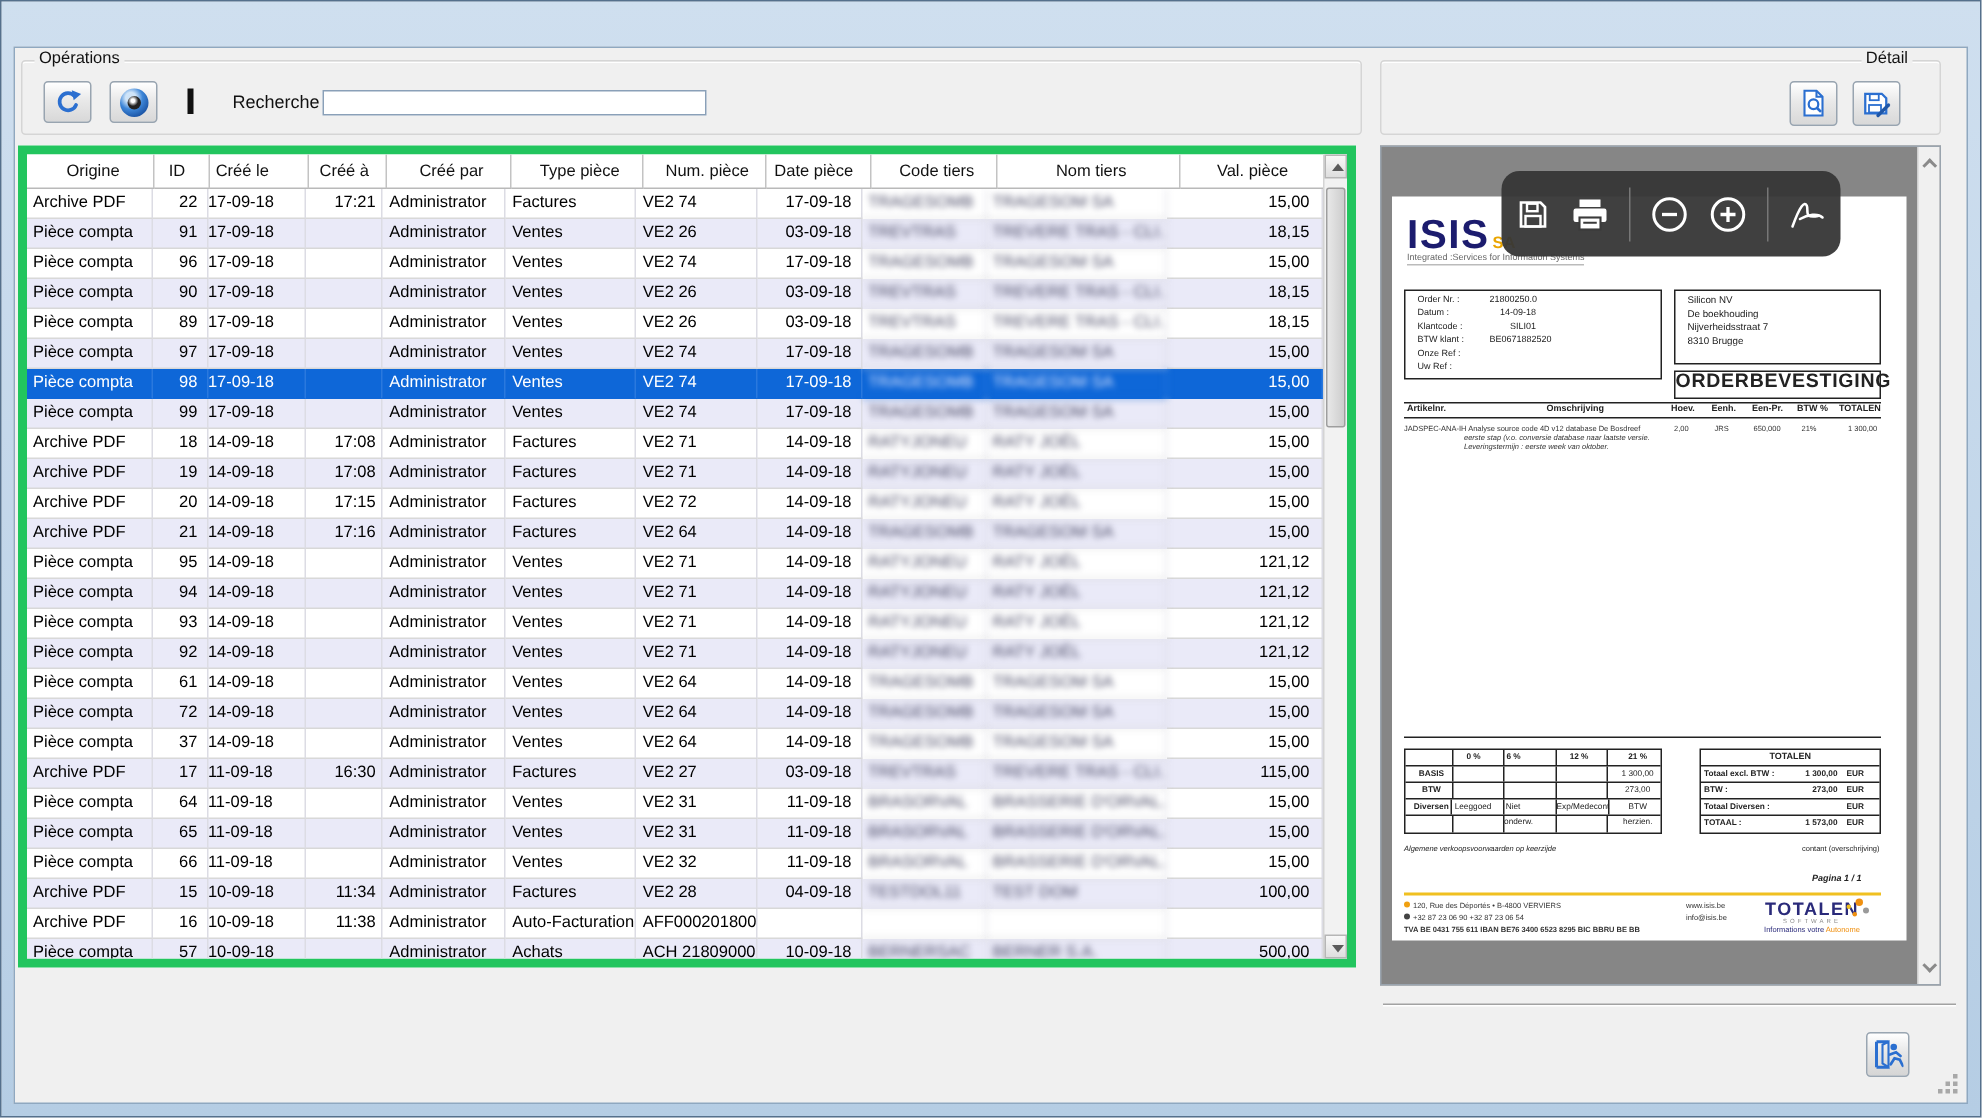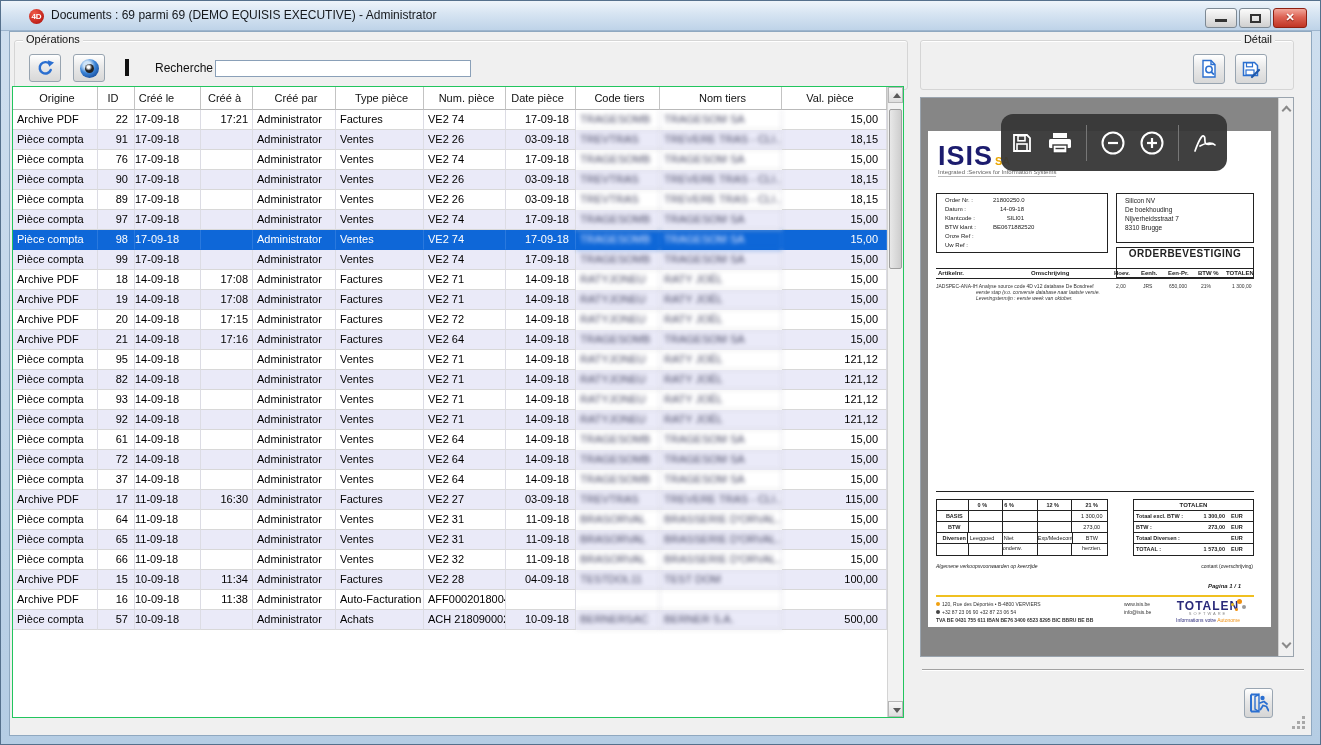--- a/index.html
+++ b/index.html
@@ -40,22 +40,22 @@
 
   .toolbtn { position:absolute; width:32px; height:28px; border:1px solid #98a4b0; border-radius:3px;
     background:linear-gradient(#ffffff,#e9e9e9 45%,#d8d8d8);
     display:flex; align-items:center; justify-content:center; }
   .sep-bar { position:absolute; width:4px; height:17px; background:#111; }
   .lbl { position:absolute; font-size:12px; color:#111; }
   .search-input { position:absolute; width:256px; height:17px; border:1px solid #8aa0b8;
     background:#fff; font-size:11px; padding:0 3px; font-family:"Liberation Sans",sans-serif; }
 
   
-  .doc-table { position:absolute; left:2px; top:54px; width:892px; height:632px;
-    border:1px solid #22c55e; background:#fff; }
+  .doc-table { position:absolute; left:2px; top:65px; width:892px; height:548px;
+    border:6px solid #22c55e; background:#fff; }
   .thead, .grid-row { display:flex; }
   .thead { height:23px; background:#fff; }
   .thead .cell { border-right:1px solid #c3c3c3; border-bottom:1px solid #b9b9b9;
     text-align:center; line-height:22px; font-size:11px; color:#111; }
   .tbody { position:absolute; top:23px; left:0; right:16px; bottom:0; overflow:hidden; }
   .tbody .grid-row { height:20px; background:#fff; }
   .tbody .grid-row:nth-child(even) { background:#eaeaf8; }
   .tbody .grid-row.sel { background:#0e67d8; color:#fff; }
   .tbody .cell { border-right:1px solid #dcdce4; border-bottom:1px solid #d8d8d8;
     line-height:19px; font-size:11px; white-space:nowrap; overflow:hidden; }
@@ -102,22 +102,22 @@
   .inv { position:relative; width:100%; height:100%; font-family:"Liberation Sans",sans-serif; color:#222; }
   .isis { position:absolute; left:10px; top:10px; }
   .isis .big { font-size:27px; font-weight:bold; color:#1c1c6e; letter-spacing:1px; }
   .isis .sa { font-size:11px; font-weight:bold; color:#eaa500; margin-left:2px; }
   .isis .tag { font-size:6px; color:#666; margin-top:-3px; border-bottom:1px solid #bbb; padding-bottom:1px; }
   .obox { position:absolute; left:8px; top:62px; width:172px; height:60px; border:1px solid #222; padding:3px 4px; }
   .obox .grid-row { display:flex; height:9px; }
   .obox .k { width:52px; font-size:6px; } .obox .v { font-size:6px; }
   .abox { position:absolute; left:188px; top:62px; width:138px; height:50px; border:1px solid #222; padding:3px 4px; }
   .abox .grid-row { font-size:6.5px; height:9px; }
-  .dtype { position:absolute; left:188px; top:116px; width:138px; height:31px; border:1px solid #222;
-    font-size:10px; font-weight:bold; text-align:center; line-height:12px; letter-spacing:.5px; }
+  .dtype { position:absolute; left:188px; top:116px; width:138px; height:19px; border:1px solid #222;
+    font-size:13px; font-weight:bold; text-align:center; line-height:12px; letter-spacing:.5px; }
   .ithead { position:absolute; left:8px; top:137px; width:318px; height:11px;
     border-top:1px solid #222; border-bottom:1px solid #222; font-size:6px; font-weight:bold; }
   .ithead span, .iline span { position:absolute; top:1px; }
   .iline { position:absolute; left:8px; top:151px; width:318px; font-size:5px; color:#333; }
   .iline .d2 { position:absolute; left:40px; top:7px; font-style:italic; }
   .iline .d3 { position:absolute; left:40px; top:13px; font-style:italic; }
   .itend { position:absolute; left:8px; top:360px; width:318px; border-top:1px solid #222; }
   .vat { position:absolute; left:8px; top:368px; width:172px; border:1px solid #222; }
   .vat .grid-row { display:flex; height:11px; border-bottom:1px solid #222; }
   .vat .grid-row:last-child { border-bottom:none; }
@@ -165,35 +165,20 @@
   .eye-outer { width:19px; height:19px; border-radius:50%;
     background:radial-gradient(circle at 38% 32%, #cfe4f8 0 20%, #3d86d8 45%, #0d3f8f 90%); position:relative; }
   .eye-outer::after { content:""; position:absolute; left:5px; top:5px; width:9px; height:9px;
     border-radius:50%; background:radial-gradient(circle at 40% 35%, #fff 0 15%, #222 45%); }
 </style>
 </head>
 <body>
 
 <div class="window">
 
-  <div class="titlebar">
-    <div class="app-icon">4D</div>
-    <div class="title-text">Documents : 69 parmi 69 (DEMO EQUISIS EXECUTIVE) - Administrator</div>
-    <div class="winbtns">
-      <div class="winbtn">
-          <span class="glyph-min"></span>
-        </div>
-      <div class="winbtn">
-          <span class="glyph-max"></span>
-        </div>
-      <div class="winbtn close">
-          <span class="glyph-x">✕</span>
-        </div>
-    </div>
-  </div>
 
   <div class="client">
 
     <div class="groupbox gb-detail">
       <span class="gb-label">Détail</span>
       <div class="toolbtn" style="left:272px; top:13px; height:30px;">
         <svg width="20" height="20" viewBox="0 0 20 20">
           <path d="M4 1.5h8l4 4V18H4z" fill="#fff" stroke="#2b6fd0" stroke-width="1.4"></path>
           <path d="M12 1.5v4h4" fill="none" stroke="#2b6fd0" stroke-width="1.4"></path>
           <circle cx="10" cy="10.5" r="3.2" fill="none" stroke="#2b6fd0" stroke-width="1.5"></circle>
@@ -264,21 +249,21 @@
             <div class="cell c4">Administrator</div>
             <div class="cell c5">Ventes</div>
             <div class="cell c6">VE2 26</div>
             <div class="cell c7">03-09-18</div>
             <div class="cell c8">TREVTRAS</div>
             <div class="cell c9">TREVERE TRAS - CLI...</div>
             <div class="cell c10">18,15</div>
           </div>
           <div class="grid-row">
             <div class="cell c0">Pièce compta</div>
-            <div class="cell c1">76</div>
+            <div class="cell c1">96</div>
             <div class="cell c2">17-09-18</div>
             <div class="cell c3"></div>
             <div class="cell c4">Administrator</div>
             <div class="cell c5">Ventes</div>
             <div class="cell c6">VE2 74</div>
             <div class="cell c7">17-09-18</div>
             <div class="cell c8">TRAGESOMB</div>
             <div class="cell c9">TRAGESOM SA</div>
             <div class="cell c10">15,00</div>
           </div>
@@ -407,21 +392,21 @@
             <div class="cell c4">Administrator</div>
             <div class="cell c5">Ventes</div>
             <div class="cell c6">VE2 71</div>
             <div class="cell c7">14-09-18</div>
             <div class="cell c8">RATYJONEU</div>
             <div class="cell c9">RATY JOËL</div>
             <div class="cell c10">121,12</div>
           </div>
           <div class="grid-row">
             <div class="cell c0">Pièce compta</div>
-            <div class="cell c1">82</div>
+            <div class="cell c1">94</div>
             <div class="cell c2">14-09-18</div>
             <div class="cell c3"></div>
             <div class="cell c4">Administrator</div>
             <div class="cell c5">Ventes</div>
             <div class="cell c6">VE2 71</div>
             <div class="cell c7">14-09-18</div>
             <div class="cell c8">RATYJONEU</div>
             <div class="cell c9">RATY JOËL</div>
             <div class="cell c10">121,12</div>
           </div>

